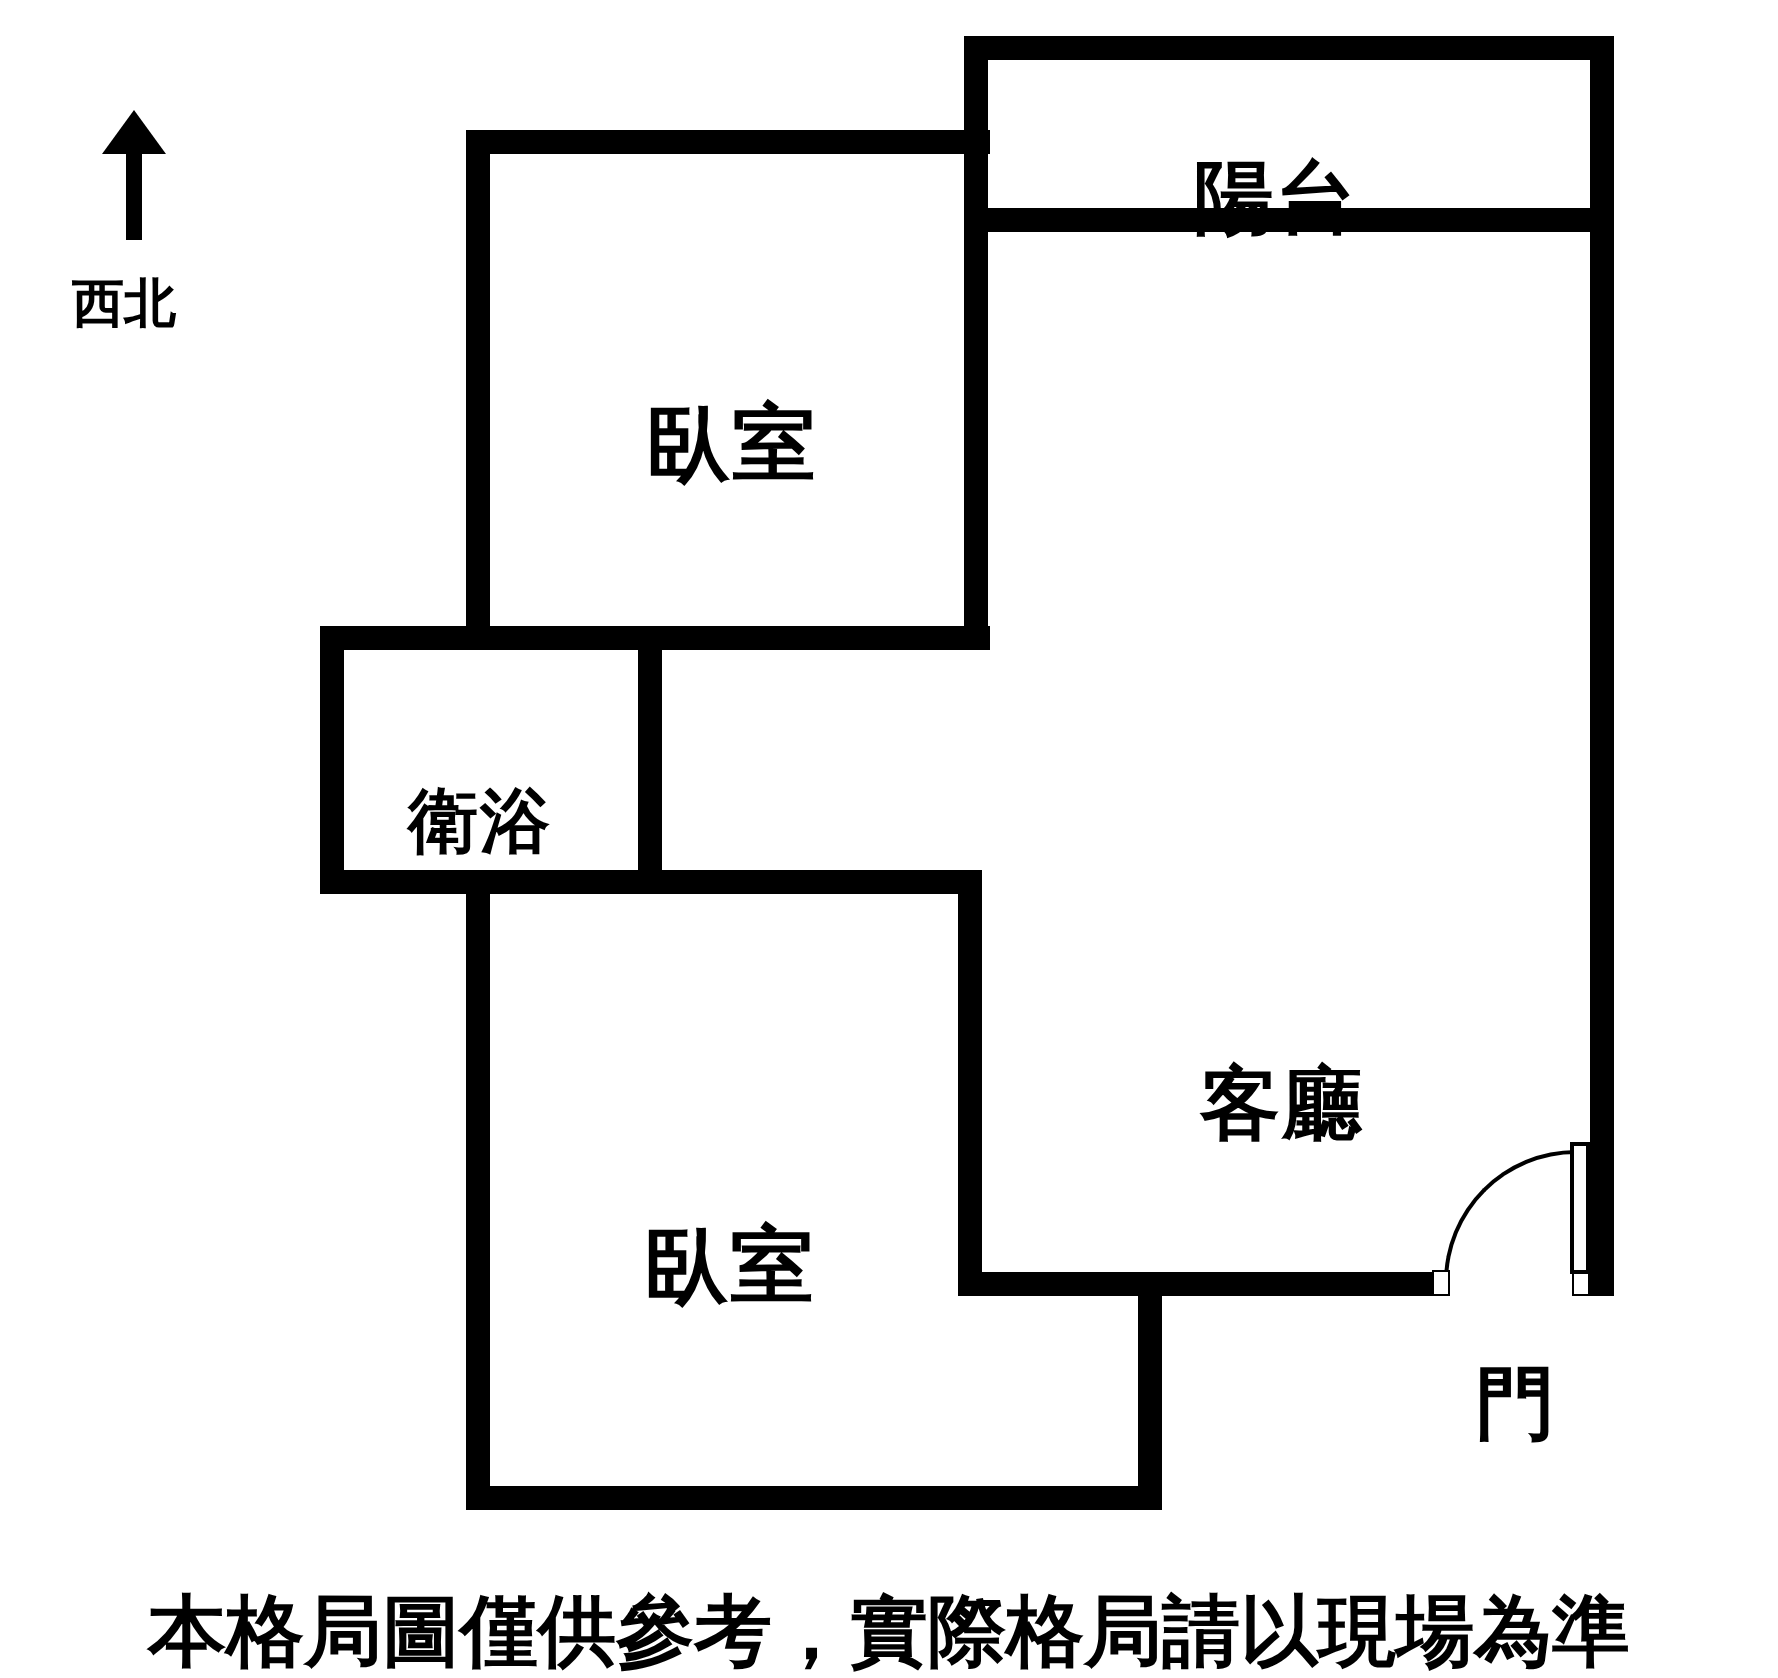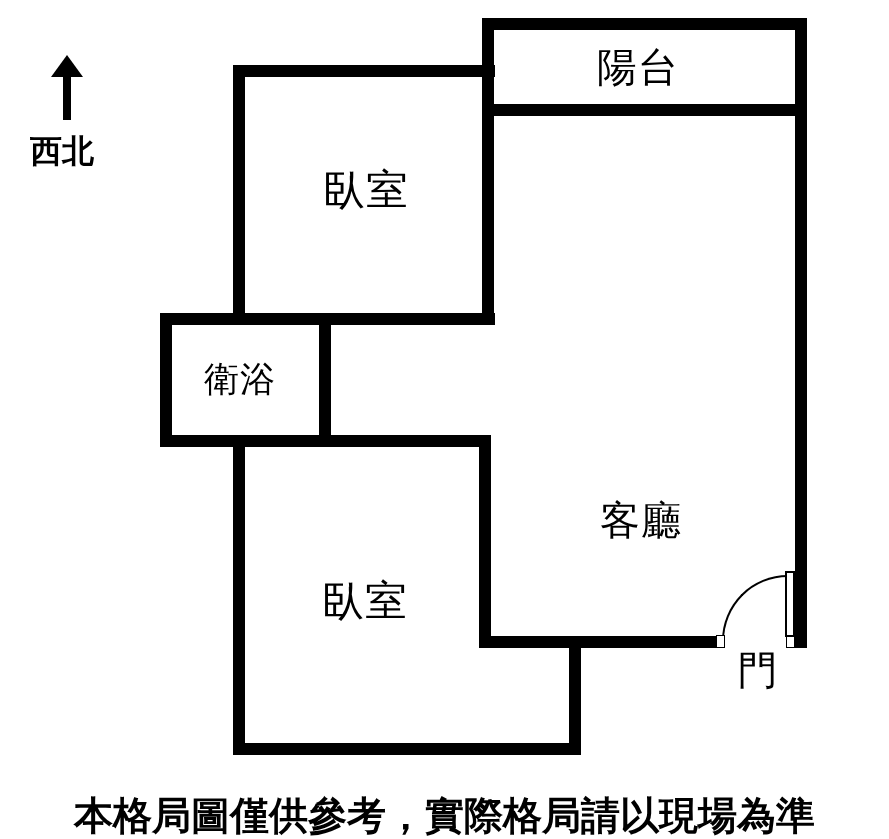--- a/index.html
+++ b/index.html
@@ -16,29 +16,30 @@
     font-family: "DejaVu Sans", "Liberation Sans", sans-serif;
   }
   .wall {
     position: absolute;
     background: #000000;
   }
   .room-label {
     position: absolute;
     transform: translate(-50%, -50%);
     font-size: 40px;
-    font-weight: normal;
+    font-weight: bold;
     color: #000000;
     white-space: nowrap;
     letter-spacing: 1px;
+    margin-top: 32px;
   }
   .compass-label {
     position: absolute;
     transform: translate(-50%, -50%);
-    font-size: 32px;
+    font-size: 26px;
     font-weight: bold;
     color: #000000;
     white-space: nowrap;
   }
   .arrow-shaft {
     position: absolute;
     left: 63px;
     top: 72px;
     width: 8px;
     height: 48px;

